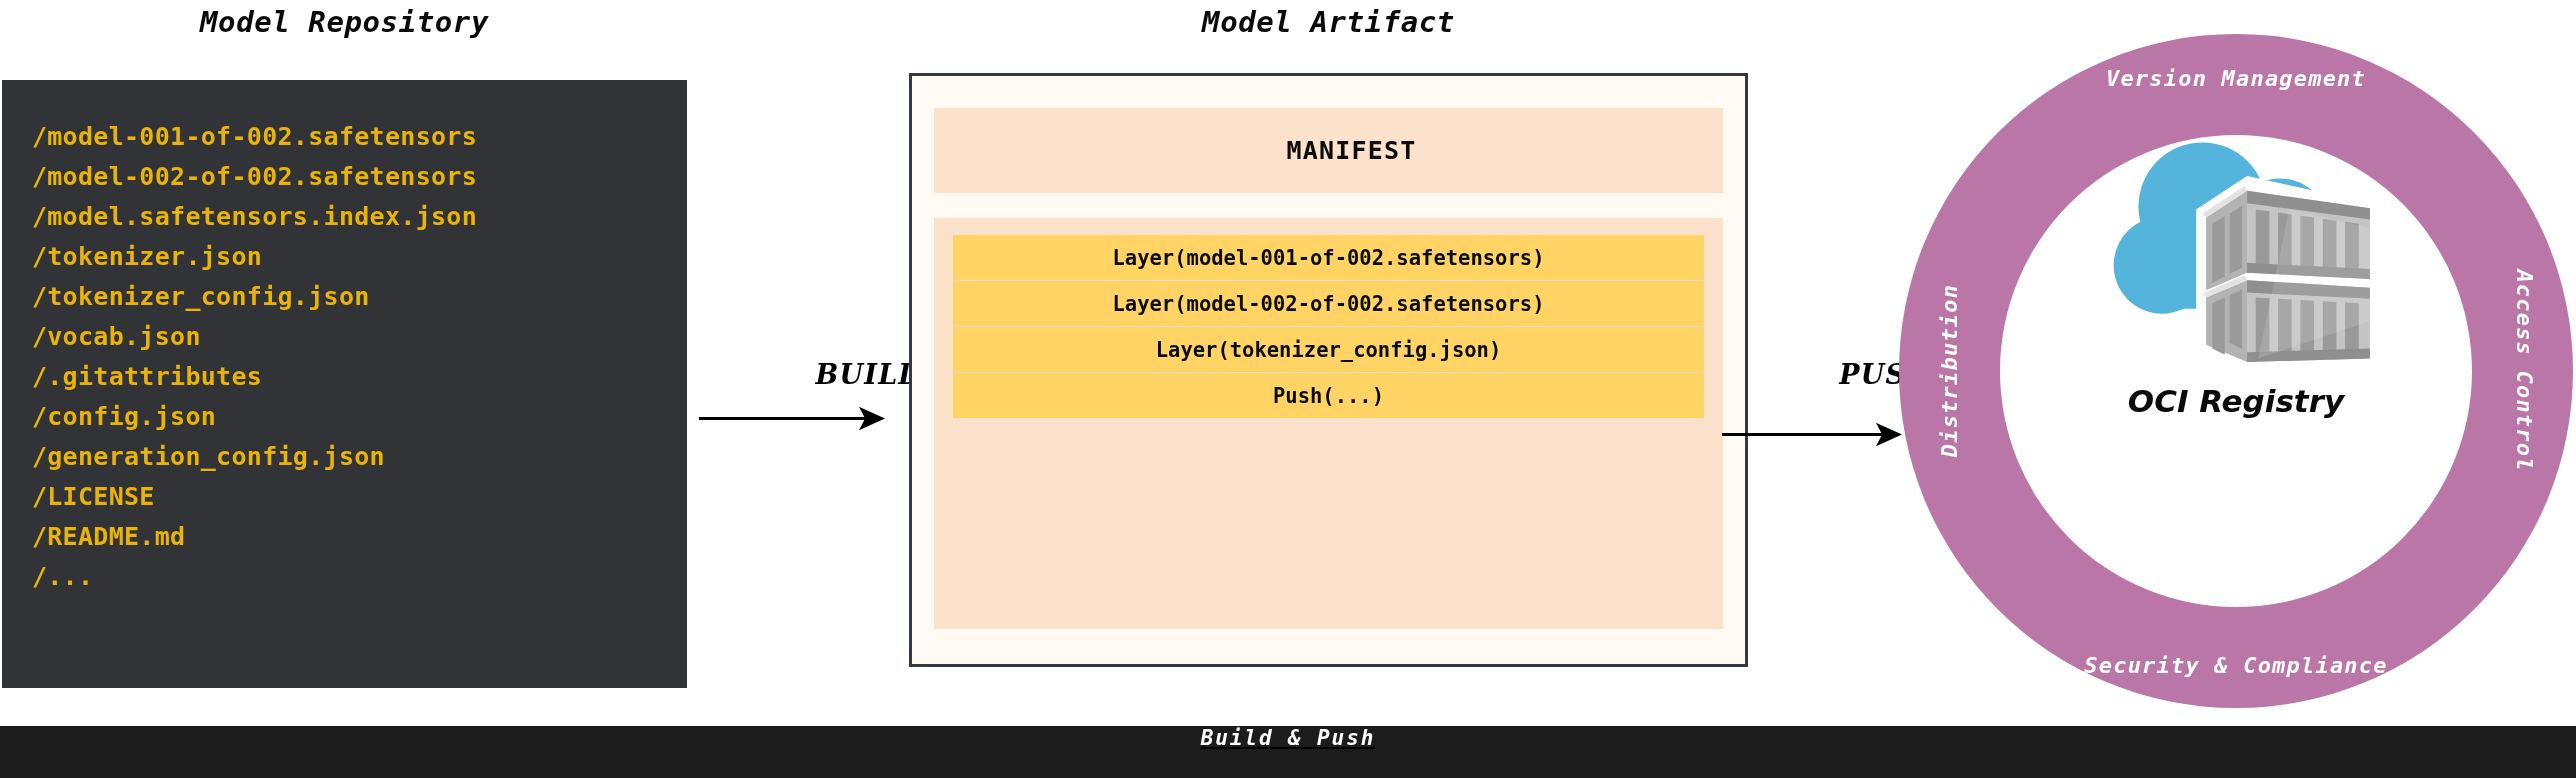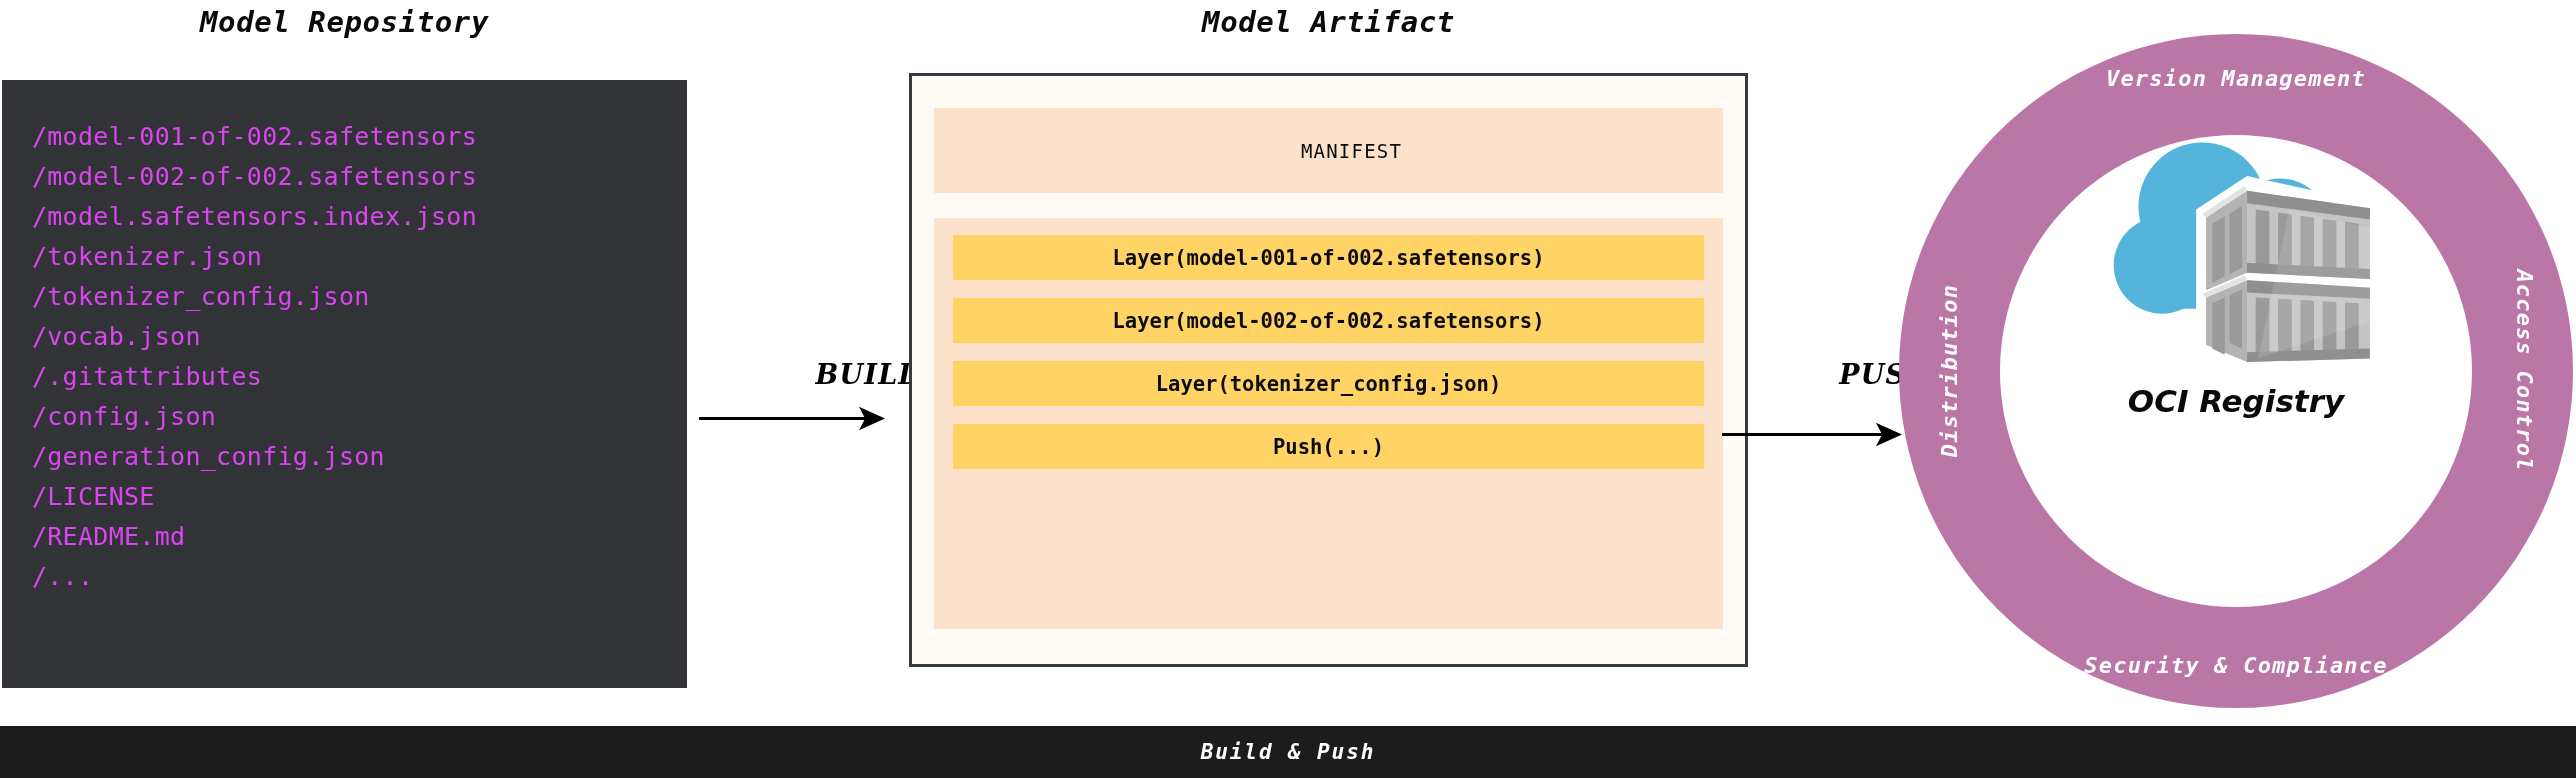--- a/index.html
+++ b/index.html
@@ -19,21 +19,21 @@
 
   
   #repo-title{left:0;top:5px;width:689px;}
   #repo-panel{
     position:absolute;left:1.9px;top:80px;width:685px;height:608px;
     background:#323337;box-sizing:border-box;
     padding:37px 0 0 30px;
   }
   .repo-line{
     font-family:"DejaVu Sans Mono","Liberation Mono",monospace;
-    font-weight:400;font-size:25px;line-height:40px;color:#d946ef;
+    font-weight:700;font-size:25px;line-height:40px;color:#eab308;
     white-space:pre;letter-spacing:0.3px;
   }
 
   
   .arrow-group{position:absolute;}
   .arrow-label{
     font-family:"DejaVu Serif","Liberation Serif",serif;
     font-weight:700;font-style:italic;font-size:27px;color:#000;
     text-align:right;letter-spacing:1.2px;white-space:nowrap;
   }
@@ -52,29 +52,29 @@
     padding:32px 22.4px 35px 22.4px;
     display:flex;flex-direction:column;
   }
   #manifest-box{
     background:#FCE2CA;height:85px;flex:0 0 85px;
     display:flex;align-items:center;justify-content:center;
     margin-bottom:25px;
   }
   #manifest-box .box-label{
     font-family:"DejaVu Sans Mono","Liberation Mono",monospace;
-    font-weight:400;font-size:19px;color:#0b0b0b;letter-spacing:1.2px;margin-left:46px;
+    font-weight:700;font-size:25px;color:#0b0b0b;letter-spacing:1.2px;margin-left:46px;
   }
   #layers-box{
     background:#FCE2CA;flex:1 1 auto;
     padding:17.4px 18.6px 18.6px 18.6px;box-sizing:border-box;
     display:flex;flex-direction:column;justify-content:flex-start;
   }
   .layer-chip{
-    background:#FFD464;height:45px;flex:0 0 45px;margin-bottom:18px;
+    background:#FFD464;height:45px;flex:0 0 45px;margin-bottom:1px;
     display:flex;align-items:center;justify-content:center;
   }
   .layer-chip:last-child{margin-bottom:0;}
   .layer-chip .chip-label{
     font-family:"DejaVu Sans Mono","Liberation Mono",monospace;
     font-weight:700;font-size:20.5px;color:#0b0b0b;white-space:nowrap;
     letter-spacing:0px;
   }
 
   
@@ -113,21 +113,21 @@
   #registry-name{
     margin-top:6.2px;
     font-family:"DejaVu Sans","Liberation Sans",sans-serif;
     font-weight:700;font-style:italic;font-size:31px;color:#0a0a0a;
     letter-spacing:0px;white-space:nowrap;
   }
 
   
   #footer-bar{
     position:absolute;left:0;top:726px;width:2576px;height:52px;
-    background:#1c1c1c;display:flex;align-items:center;justify-content:center;
+    background:#1c1c1c;display:flex;align-items:flex-start;justify-content:center;text-decoration:underline;
   }
   #footer-label{
     font-family:"DejaVu Sans Mono","Liberation Mono",monospace;
     font-weight:700;font-style:italic;font-size:21px;color:#ffffff;
     letter-spacing:1.9px;
   }
 </style>
 </head>
 <body>
 

